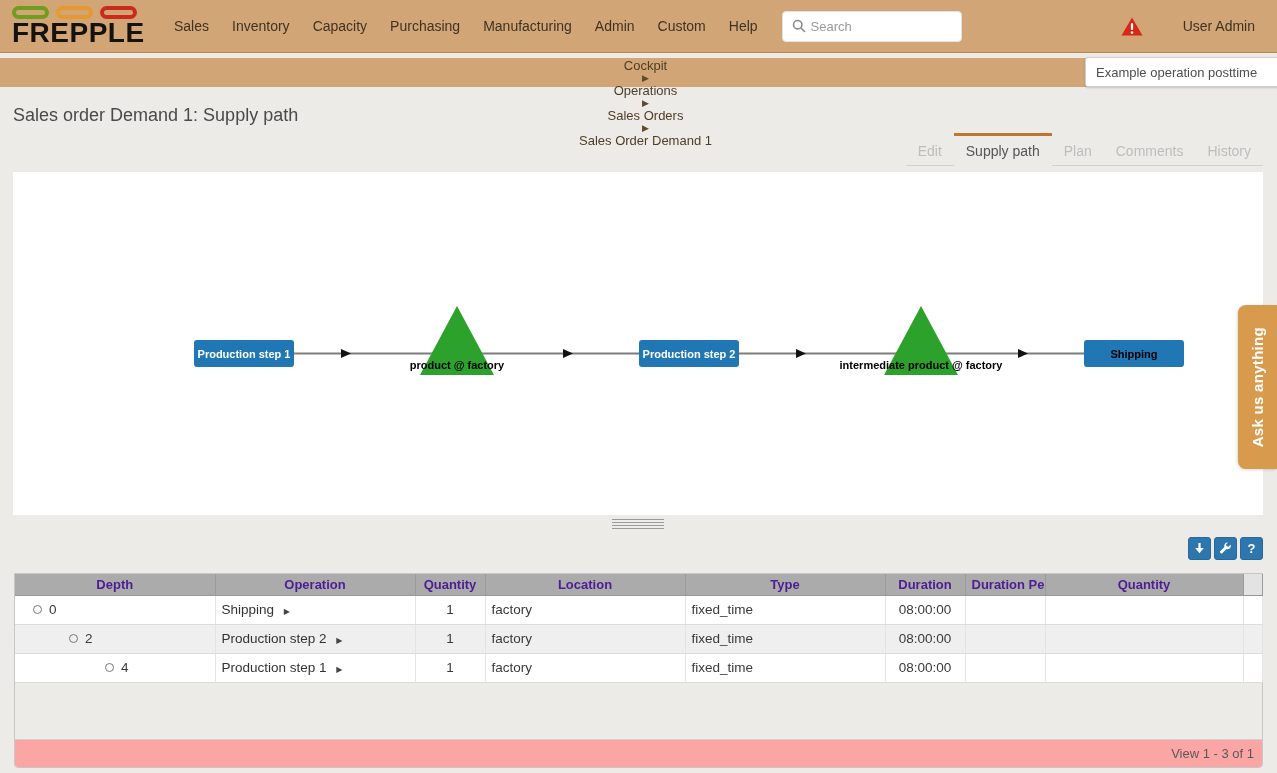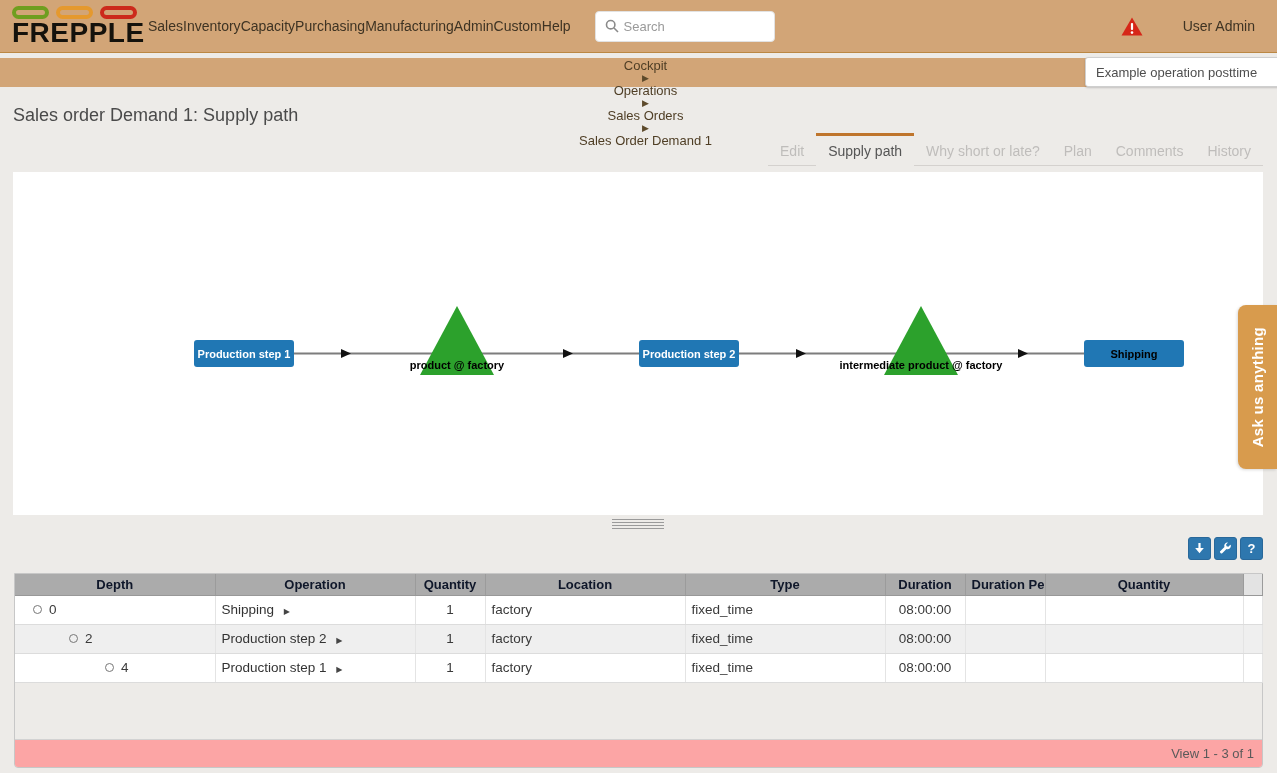--- a/index.html
+++ b/index.html
@@ -10,21 +10,21 @@
   
   .navbar { position:absolute; top:0; left:0; right:0; height:53px; background:#d2a577;
             border-bottom:1px solid #bb8743; display:flex; align-items:center; }
   .logo { margin-left:12px; width:136px; cursor:pointer; }
   .logo-pills { display:flex; gap:7px; margin-bottom:1px; }
   .pill { width:37px; height:13px; border-radius:8px; border:4.5px solid; }
   .pill-green { border-color:#6f9e1f; }
   .pill-orange { border-color:#e5992e; }
   .pill-red { border-color:#cc2a1b; }
   .logo-text { font-weight:900; font-size:28px; line-height:26px; color:#15120c; letter-spacing:0.5px; }
-  .menu { display:flex; font-size:14px; }
+  .menu { display:flex; gap:23px; margin-left:26px; font-size:14px; }
   .menu-item { color:#3e3323; text-decoration:none; cursor:pointer; white-space:nowrap; }
   .search-box { margin-left:24px; width:180px; height:31px; background:#fff; border:1px solid #e2e2e2;
                 border-radius:4px; display:flex; align-items:center; padding:0 9px; }
   .search-box svg { flex:0 0 auto; margin-right:5px; }
   .search-input { border:none; outline:none; width:100%; font-size:13px; color:#333; background:transparent;
                   font-family:"Liberation Sans", sans-serif; }
   .search-input::placeholder { color:#9a9a9a; }
   .nav-right { margin-left:auto; display:flex; align-items:center; gap:40px; margin-right:22px; }
   .alert-icon { cursor:pointer; display:block; }
   .user-label { font-size:14px; color:#3e3323; cursor:pointer; white-space:nowrap; }
@@ -66,21 +66,21 @@
   
   .toolbar { position:absolute; top:537px; right:14px; display:flex; gap:3px; }
   .tool-btn { width:23px; height:23px; background:#2e77ae; border:1px solid #29689a; border-radius:3px;
               color:#fff; display:flex; align-items:center; justify-content:center; font-size:13px;
               font-weight:700; cursor:pointer; padding:0; }
 
   
   .grid { position:absolute; top:573px; left:14px; width:1249px; border:1px solid #c7c7c7;
           border-radius:0 0 4px 4px; background:#edebe8; }
   .grid table { border-collapse:collapse; table-layout:fixed; width:1247px; font-size:13.5px; }
-  .grid th { background:#ababab; color:#0f172a; font-weight:700; font-size:13px; height:21px;
+  .grid th { background:#ababab; color:#4c1d95; font-weight:700; font-size:13px; height:21px;
              border-right:1px solid #9b9b9b; border-bottom:1px solid #989898; text-align:center;
              overflow:hidden; white-space:nowrap; cursor:pointer; }
   .grid th.clip-left { text-align:left; padding-left:6px; }
   .grid th.spacer { background:#e3e3e3; cursor:default; }
   .grid td { height:29px; border-right:1px solid #e4e4e4; border-bottom:1px solid #dcdcdc; color:#3a3a3a;
              padding:0 6px; overflow:hidden; white-space:nowrap; background:#fff; }
   .grid tr.alt td { background:#efefef; }
   .grid td.center { text-align:center; }
   .depth-cell { display:flex; align-items:center; height:100%; }
   .tree-circle-icon { display:inline-block; width:9px; height:9px; border:1.5px solid #777;
@@ -149,21 +149,20 @@
     <a class="crumb">Sales Orders</a>
     <span class="crumb-sep">▶</span>
     <a class="crumb">Sales Order Demand 1</a>
     <div class="scenario-box">Example operation posttime</div>
   </div>
 
   <h1 class="page-title">Sales order Demand 1: Supply path</h1>
   <div class="tabbar">
     <a class="tab">Edit</a>
     <a class="tab active">Supply path</a>
-    <a class="tab">Why short or late?</a>
     <a class="tab">Plan</a>
     <a class="tab">Comments</a>
     <a class="tab">History</a>
   </div>
 
   <div class="diagram-panel">
     <svg class="flow" width="1250" height="343">
       <line x1="231" y1="181.5" x2="1121" y2="181.5" stroke="#7d7d7d" stroke-width="2"></line>
       <polygon points="328,177 328,186 338,181.5" fill="#111"></polygon>
       <polygon points="550,177 550,186 560,181.5" fill="#111"></polygon>

